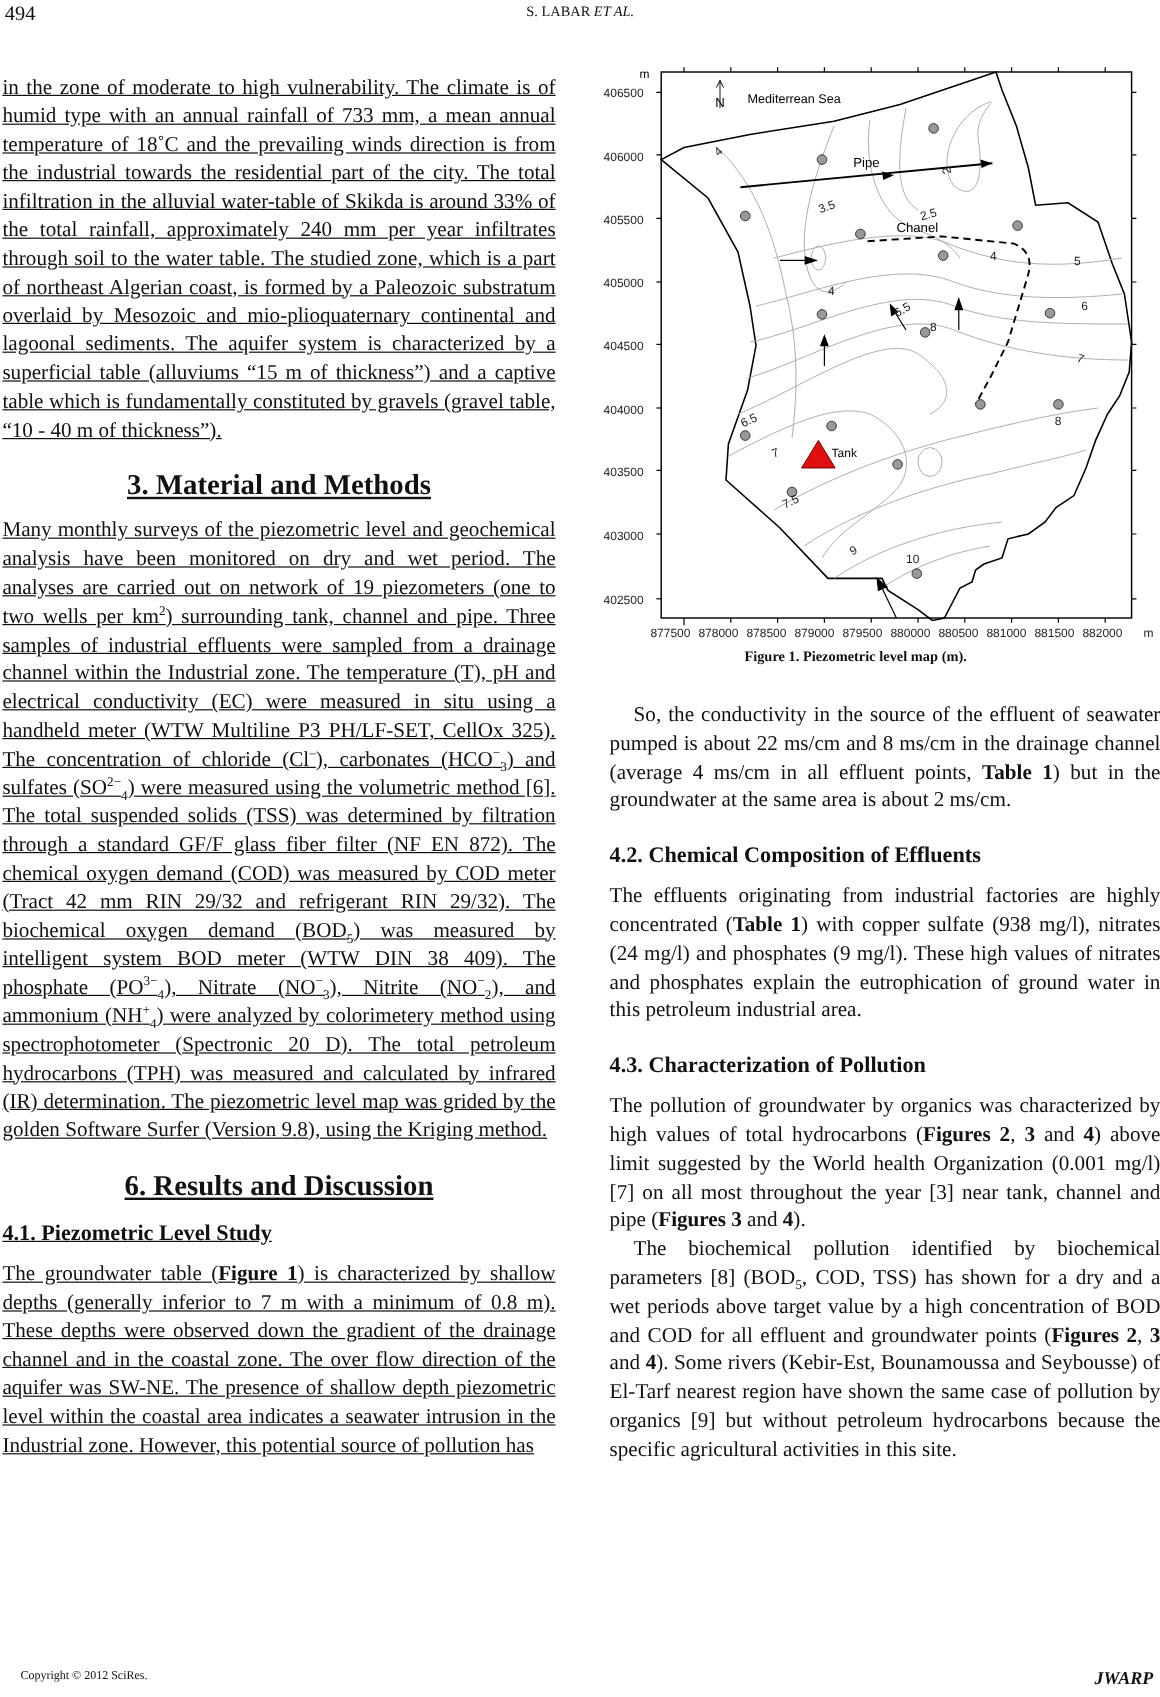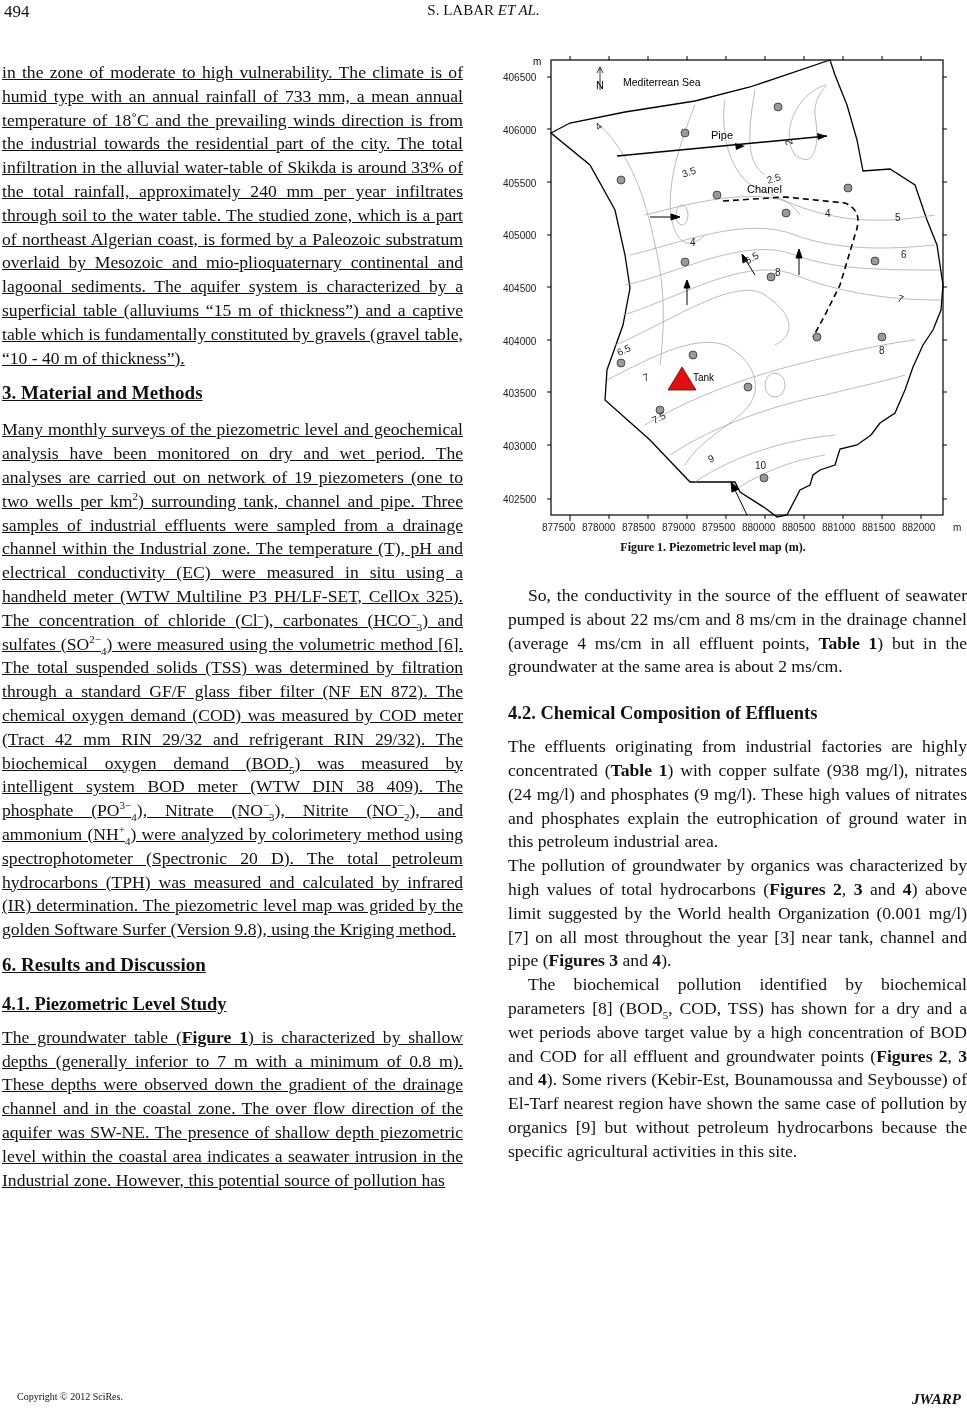--- a/index.html
+++ b/index.html
@@ -1,26 +1,26 @@
 <!DOCTYPE html>
 <html><head>
 <meta charset="utf-8">
 <style>
   html, body { margin: 0; padding: 0; background: #ffffff; }
   body { width: 967px; height: 1414px; position: relative; overflow: hidden;
          font-family: "Liberation Serif", "DejaVu Serif", serif; color: #111; }
   .hdr-page { position: absolute; left: 4px; top: 2px; font-size: 17px; }
-  .hdr-auth { position: absolute; left: 0; width: 967px; top: 2px; text-align: center; font-size: 15px; }
+  .hdr-auth { position: absolute; left: 0; width: 967px; top: 2px; text-align: center; font-size: 12px; }
   .hdr-auth i { font-style: italic; }
   .col { position: absolute; font-size: 17.6px; line-height: 23.8px; text-align: justify; }
   .col-left { left: 2px; top: 61px; width: 461px; text-decoration: underline; }
   .col-right-top { left: 508px; top: 584px; width: 459px; }
   .col p { margin: 0; }
   .col p.indent { text-indent: 20px; }
-  .h2 { font-weight: bold; font-size: 19px; margin: 10px 0 12px 0; line-height: 26px; text-align: left; }
+  .h2 { font-weight: bold; font-size: 24px; margin: 22px 0 12px 0; line-height: 26px; text-align: center; }
   .h3 { font-weight: bold; font-size: 18.5px; margin: 14px 0 10px 0; line-height: 24px; text-align: left; }
   sub, sup { font-size: 11px; line-height: 0; }
   b { font-weight: bold; }
   .figure { position: absolute; left: 495px; top: 45px; width: 472px; height: 520px; }
   .caption { position: absolute; left: 477px; top: 540px; width: 472px; text-align: center; font-weight: bold; font-size: 12px; }
   .footer-left { position: absolute; left: 2px; top: 1391px; font-size: 10px; margin-left: 15px; }
   .footer-right { position: absolute; right: 6px; top: 1391px; font-size: 15px; font-weight: bold; font-style: italic; }
   .map-text { font-family: "Liberation Sans", "DejaVu Sans", sans-serif; }
 </style>
 </head>
@@ -224,20 +224,21 @@
 <div class="col col-right-top">
   <p class="indent">
     <span>So, the conductivity in the source of the effluent of seawater pumped is about 22 ms/cm and 8 ms/cm in the drainage channel (average 4 ms/cm in all effluent points, </span><b>Table 1</b><span>) but in the groundwater at the same area is about 2 ms/cm.</span>
   </p>
 
   <div class="h3" style="margin-top:22px">4.2. Chemical Composition of Effluents</div>
   <p>
     <span>The effluents originating from industrial factories are highly concentrated (</span><b>Table 1</b><span>) with copper sulfate (938 mg/l), nitrates (24 mg/l) and phosphates (9 mg/l). These high values of nitrates and phosphates explain the eutrophication of ground water in this petroleum industrial area.</span>
   </p>
 
+  <div class="h3" style="margin-top:22px">4.3. Characterization of Pollution</div>
   <p>
     <span>The pollution of groundwater by organics was characterized by high values of total hydrocarbons (</span><b>Figures 2</b><span>, </span><b>3</b><span> and </span><b>4</b><span>) above limit suggested by the World health Organization (0.001 mg/l) [7] on all most throughout the year [3] near tank, channel and pipe (</span><b>Figures 3</b><span> and </span><b>4</b><span>).</span>
   </p>
   <p class="indent">
     <span>The biochemical pollution identified by biochemical parameters [8] (BOD</span><sub>5</sub><span>, COD, TSS) has shown for a dry and a wet periods above target value by a high concentration of BOD and COD for all effluent and groundwater points (</span><b>Figures 2</b><span>, </span><b>3</b><span> and </span><b>4</b><span>). Some rivers (Kebir-Est, Bounamoussa and Seybousse) of El-Tarf nearest region have shown the same case of pollution by organics [9] but without petroleum hydrocarbons because the specific agricultural activities in this site.</span>
   </p>
 </div>
 
 <div class="footer-left">Copyright © 2012 SciRes.</div>
 <div class="footer-right">JWARP</div>

